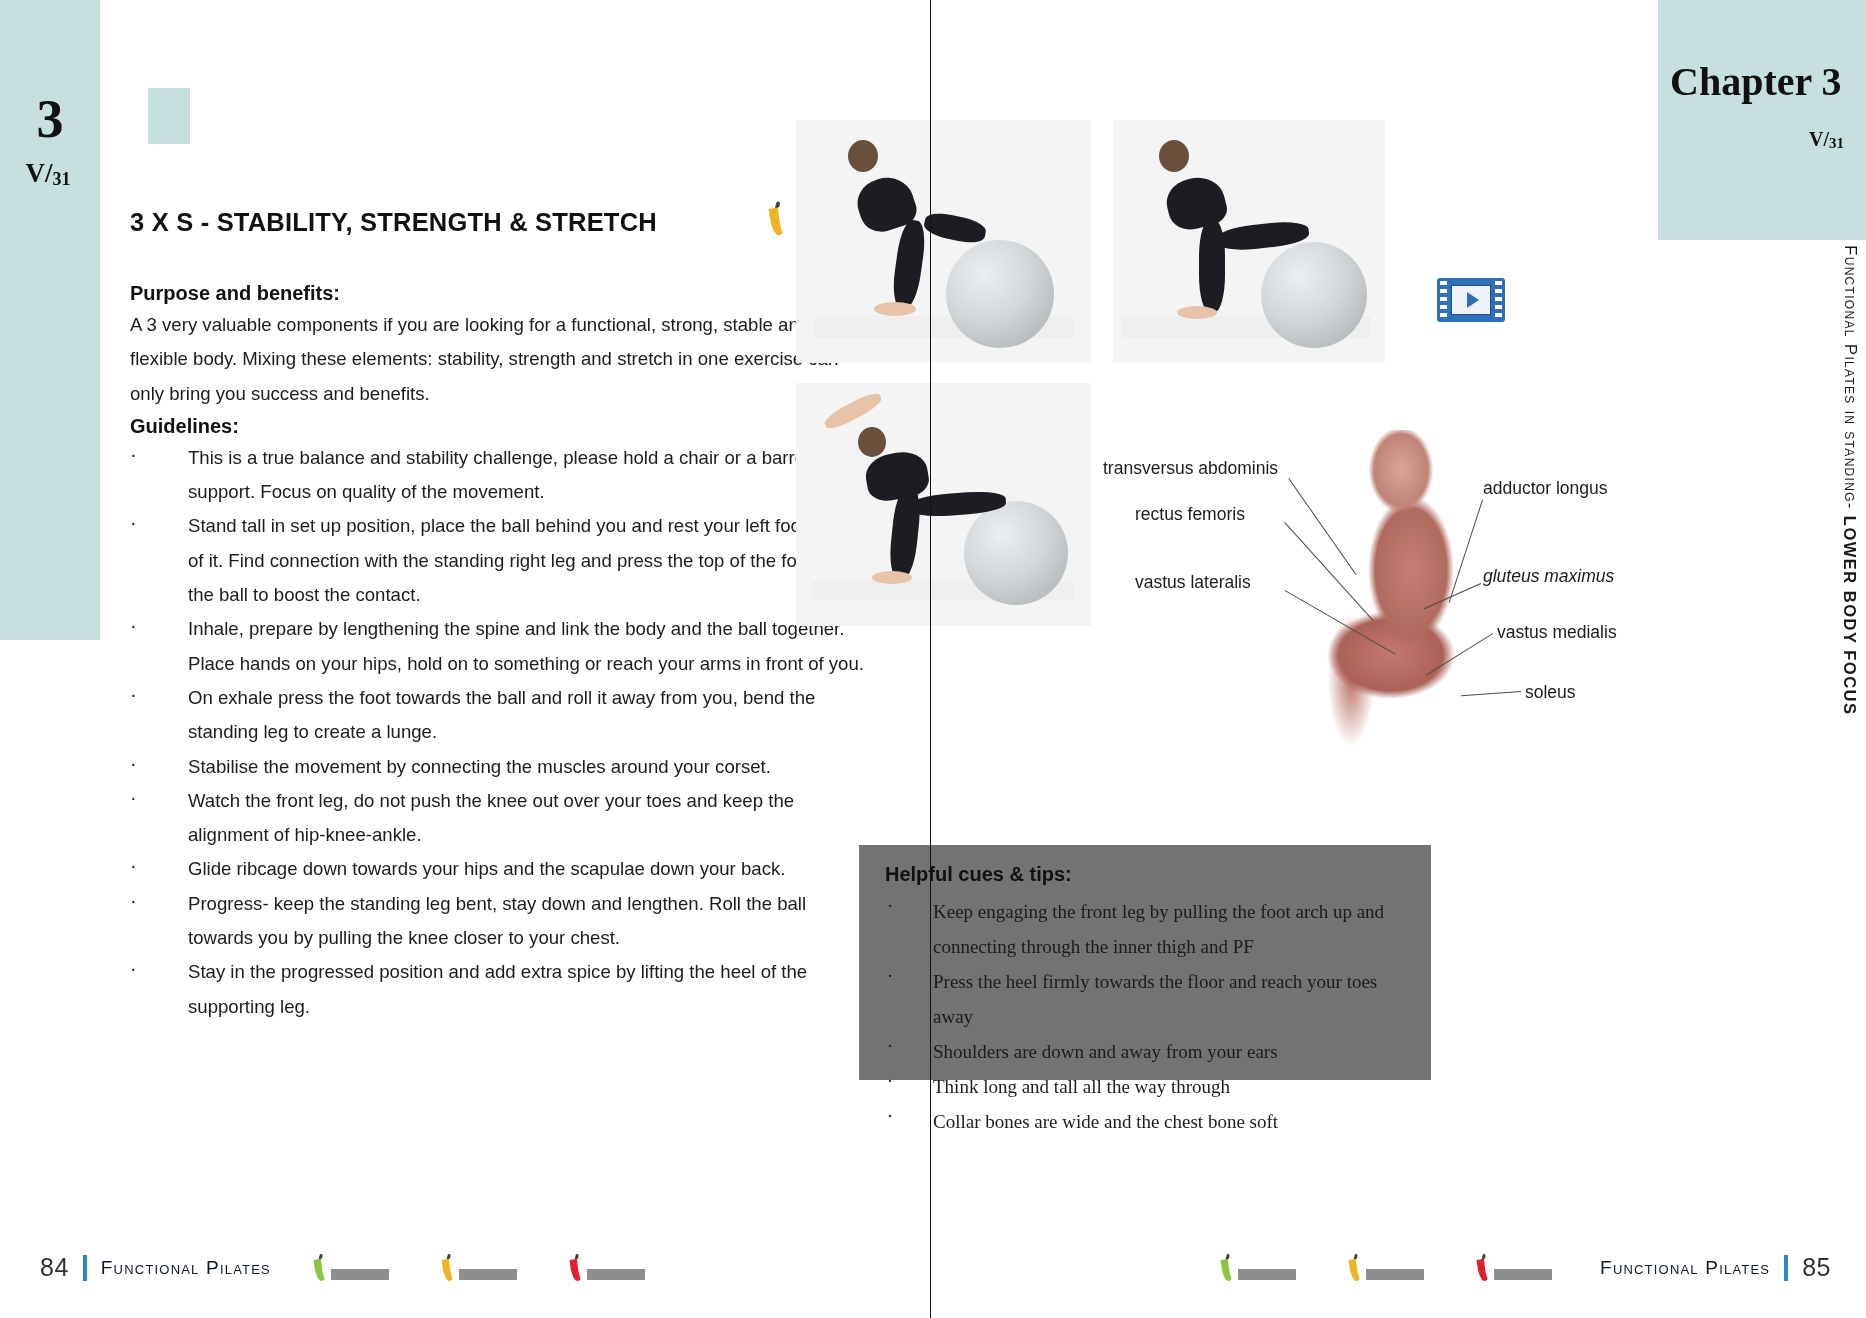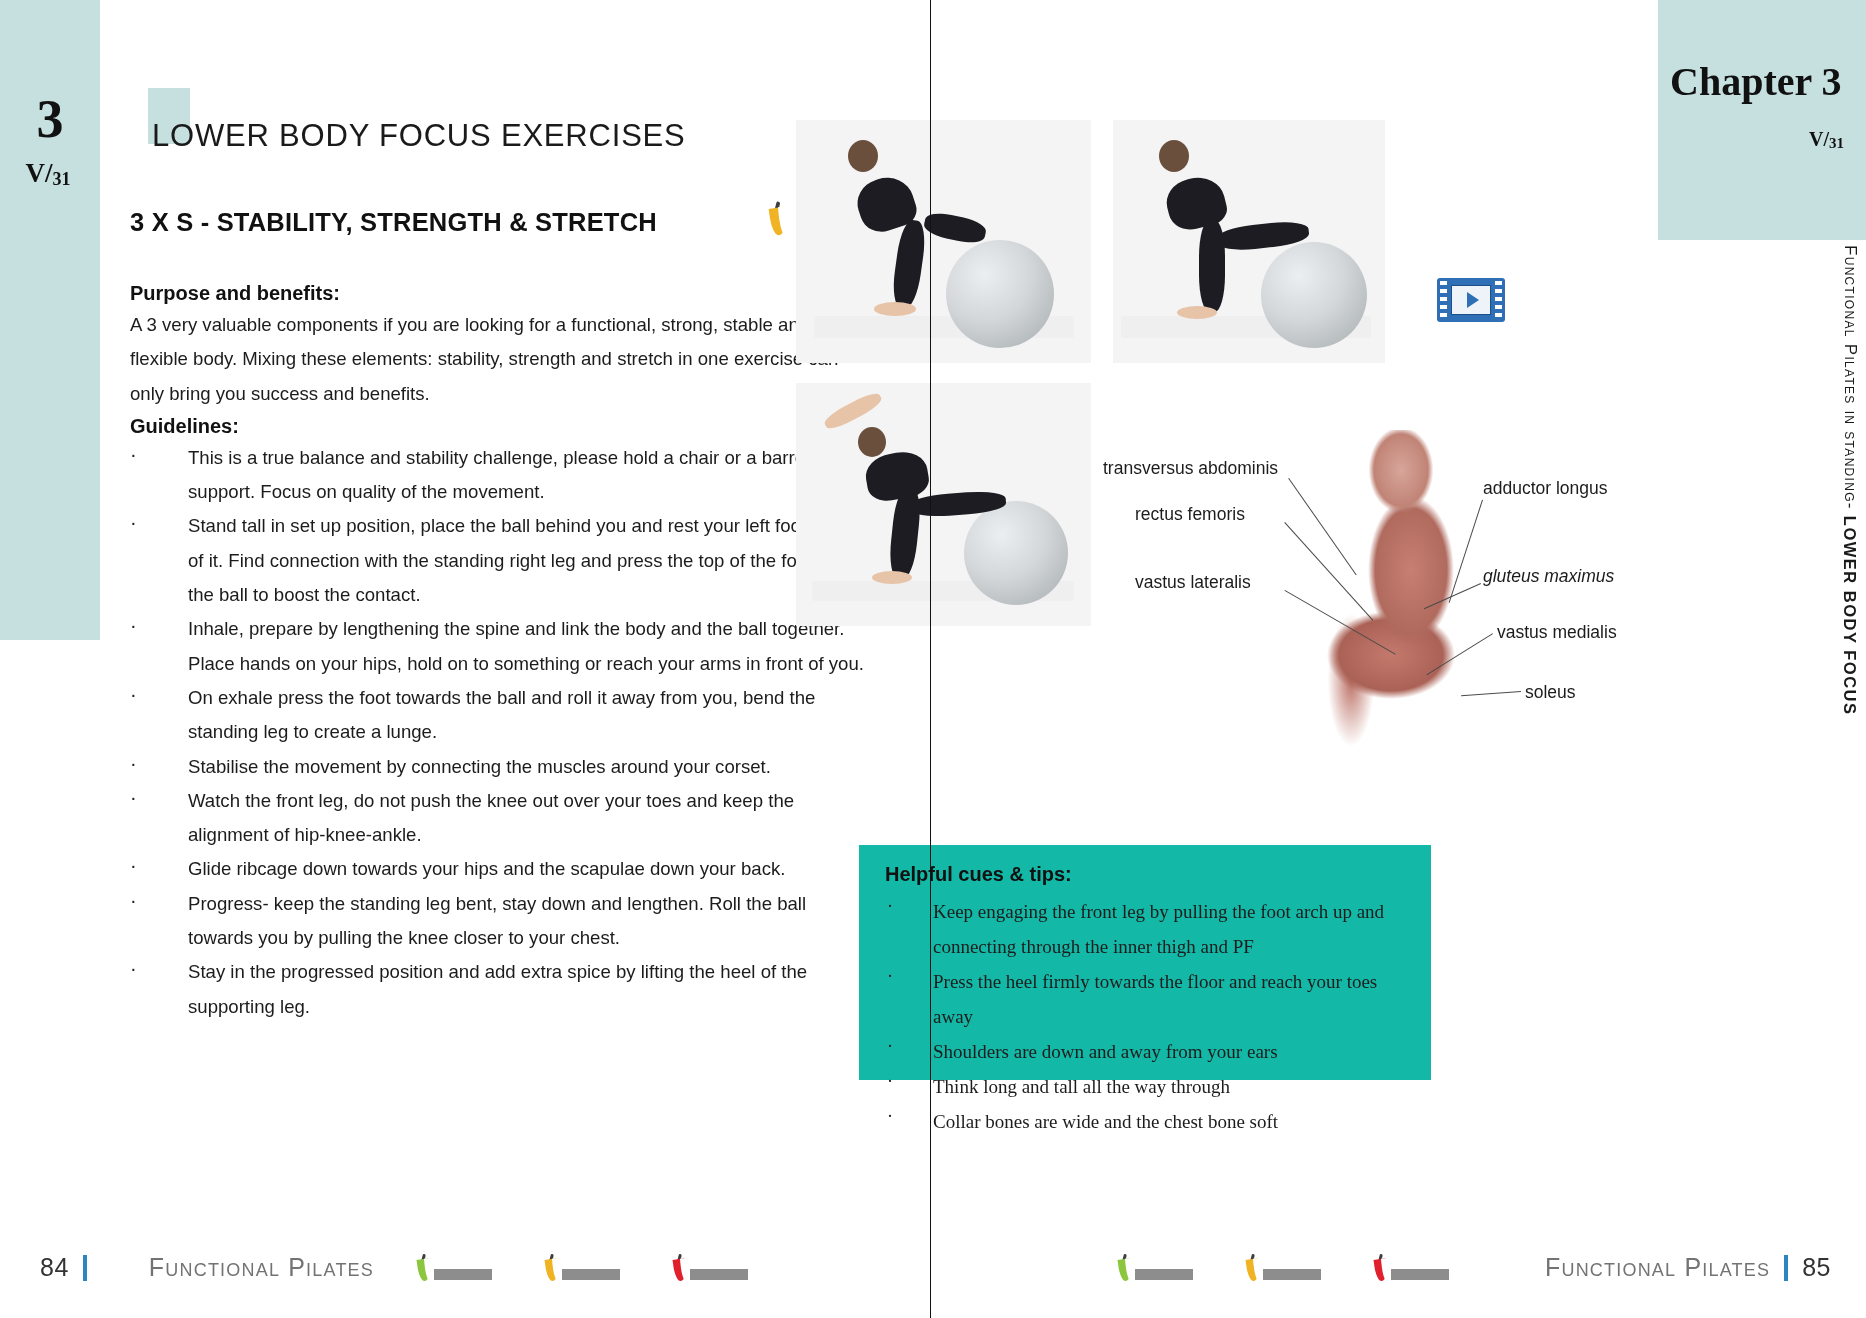--- a/index.html
+++ b/index.html
@@ -74,22 +74,22 @@
   
   .footer-left {
     position: absolute; left: 40px; top: 1253px;
     display: flex; align-items: center; gap: 14px;
   }
   .folio {
     font-size: 25px; color: #333; font-weight: 400; letter-spacing: 0.5px;
   }
   .folio-rule { width: 4px; height: 26px; background: #2e86c1; }
   .brandname {
-    font-size: 25px; color: #737373; letter-spacing: 1.2px;
-    font-variant: small-caps; text-transform: capitalize; margin-left: 48px;
+    font-size: 19px; color: #0f172a; letter-spacing: 1.2px;
+    font-variant: small-caps; text-transform: capitalize;
   }
   .level-meters { display:flex; align-items:center; gap: 52px; margin-left: 28px; }
   .meter { display: flex; align-items: flex-end; gap: 2px; }
   .meter-bar { width: 58px; height: 11px; background: #8d8d8d; margin-bottom: 2px; }
 
   
   .chilli { position: relative; width: 16px; height: 28px; display:inline-block; }
   .chilli .body {
     position:absolute; left:2px; top:5px; width: 12px; height: 22px;
     border-radius: 0 0 70% 55% / 0 0 90% 85%;
@@ -184,21 +184,21 @@
       radial-gradient(ellipse 30px 85px at 45px 250px, #bb7165 0%, rgba(187,113,101,0) 78%);
   }
   .lbl {
     position: absolute; font-size: 17.5px; color: #1c1c1c; white-space: nowrap;
   }
   .leader { position: absolute; background: #4a4a4a; height: 1px; transform-origin: 0 0; }
 
   
   .tips {
     position: absolute; left: -72px; top: 845px; width: 572px; height: 235px;
-    background: #14b8a6; padding: 18px 26px 0 26px;
+    background: #737373; padding: 18px 26px 0 26px;
   }
   .tips h3 { font-size: 20px; font-weight: 700; color: #111; margin-bottom: 8px; }
   .tips ul { list-style: none; }
   .tips li {
     position: relative; padding-left: 48px; font-size: 19px;
     color: #1c1c1c; line-height: 35px; font-family: Liberation Serif, serif;
   }
   .tips li::before {
     content: "·"; position: absolute; left: 2px; top: -5px; font-size: 18px;
   }
@@ -214,21 +214,20 @@
 
 <div class="spread">
 
   <div class="page-left">
 
     <div class="chapter-tab-left"></div>
     <div class="chapter-num">3</div>
     <div class="chapter-ver"><span>V/</span><sub>31</sub></div>
 
     <div class="title-swatch"></div>
-    <div class="page-title">LOWER BODY FOCUS EXERCISES</div>
 
     <div class="exercise-title">3 X S - STABILITY, STRENGTH &amp; STRETCH</div>
 
     <div class="chilli-row">
       <span class="chilli big c-yellow">
           <span class="stem"></span>
           <span class="body"></span>
         </span>
       <span class="chilli big c-red">
           <span class="stem"></span>

